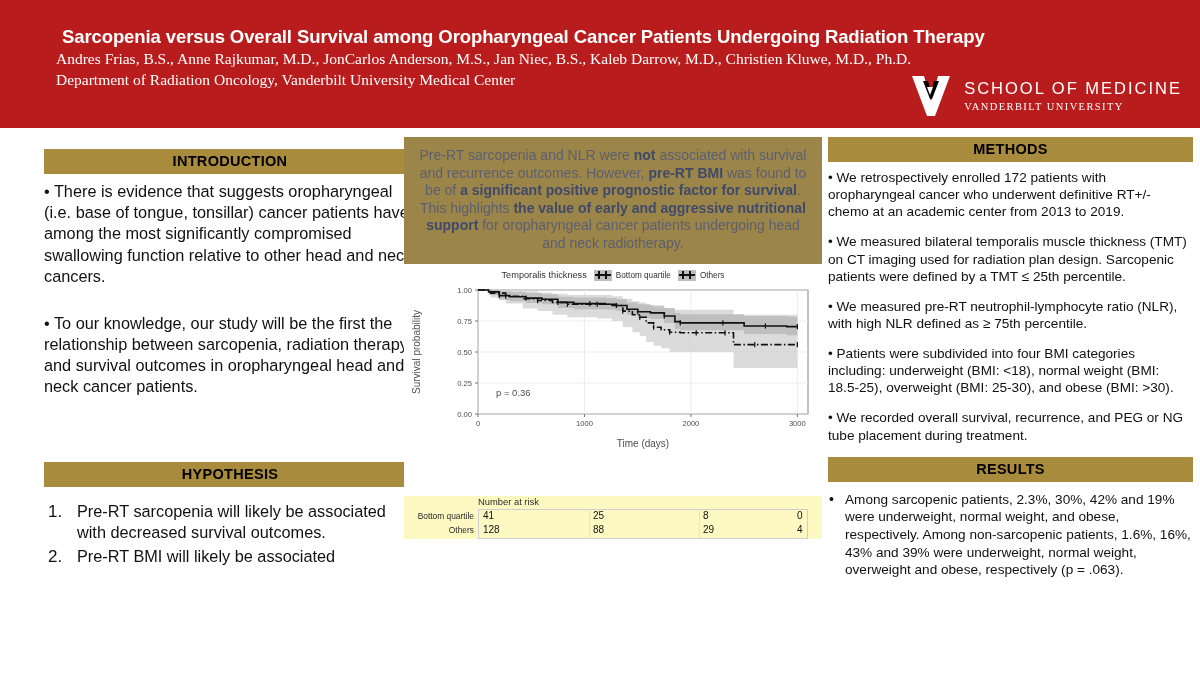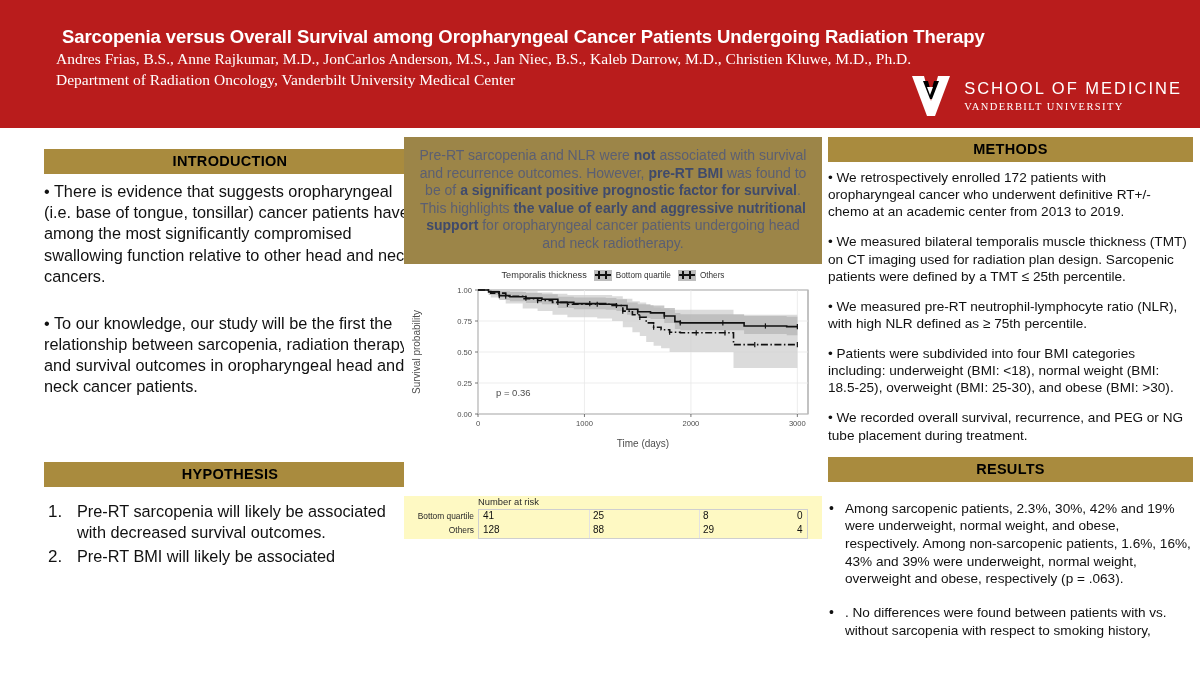--- a/index.html
+++ b/index.html
@@ -124,21 +124,21 @@
     position: absolute;
     left: 4px; top: 0;
     font-size: 17px;
     color: #111111;
   }
 
   
   .res-item {
     position: relative;
     padding-left: 17px;
-    margin-top: 18px;
+    margin-top: 9px;
     font-size: 13.6px;
     line-height: 1.30;
     color: #111111;
   }
   .res-item::before {
     content: "\2022";
     position: absolute;
     left: 1px; top: -1px;
     font-size: 14px;
   }
@@ -412,17 +412,16 @@
       <div class="bullet-p" style="margin-top:13px;">•  Patients were subdivided into four BMI categories including: underweight (BMI: &lt;18), normal weight (BMI: 18.5-25), overweight (BMI: 25-30), and obese (BMI: &gt;30).</div>
       <div class="bullet-p" style="margin-top:13px;">•   We recorded overall survival, recurrence, and PEG or NG tube placement during treatment.</div>
     </div>
 
     <div style="height:13px;"></div>
 
     <div class="section-header">RESULTS</div>
 
     <div>
       <div class="res-item">Among sarcopenic patients, 2.3%, 30%, 42% and 19% were underweight, normal weight, and obese, respectively. Among non-sarcopenic patients, 1.6%, 16%, 43% and 39% were underweight, normal weight, overweight and obese, respectively (p = .063).</div>
-      <div class="res-item" style="margin-top:16px;">. No differences were found between patients with vs. without sarcopenia with respect to smoking history,</div>
     </div>
   </div>
 
 </div>
 
 </body></html>

